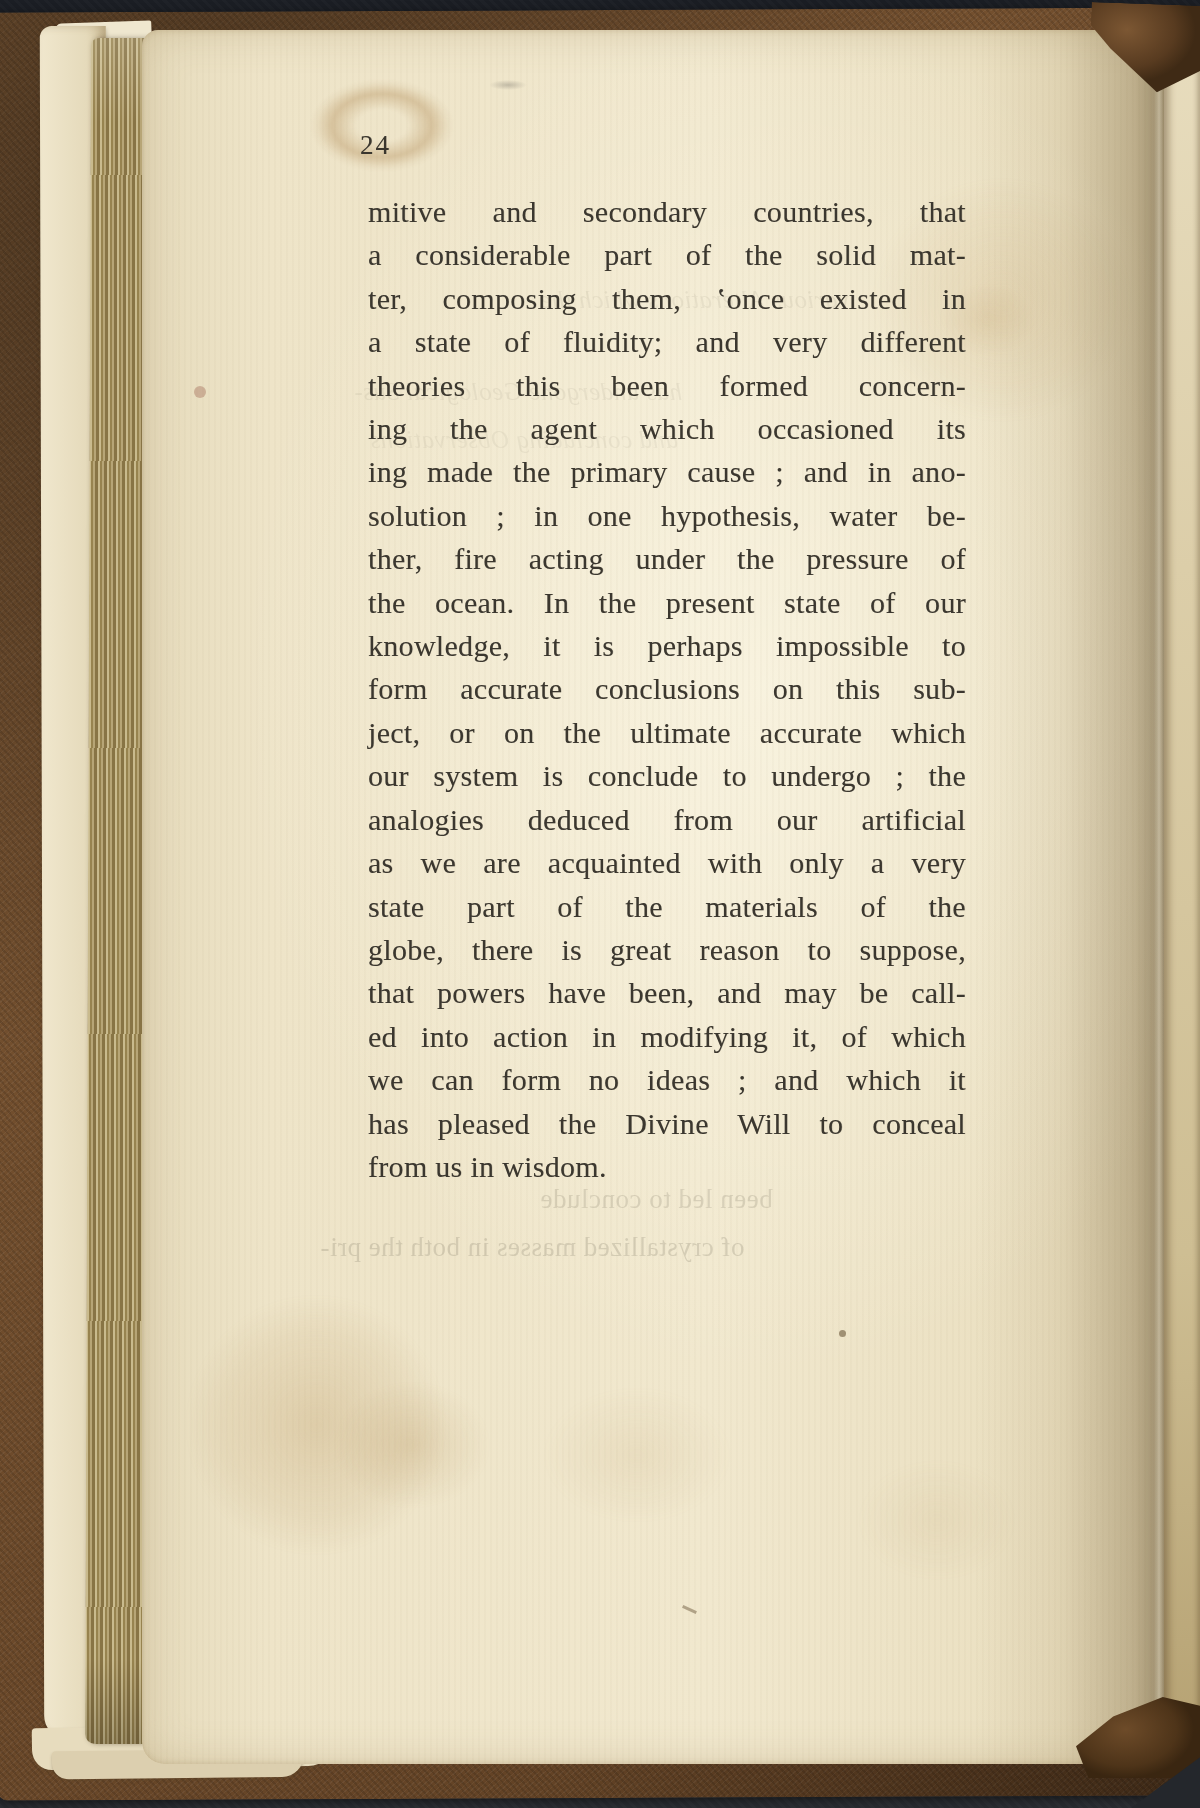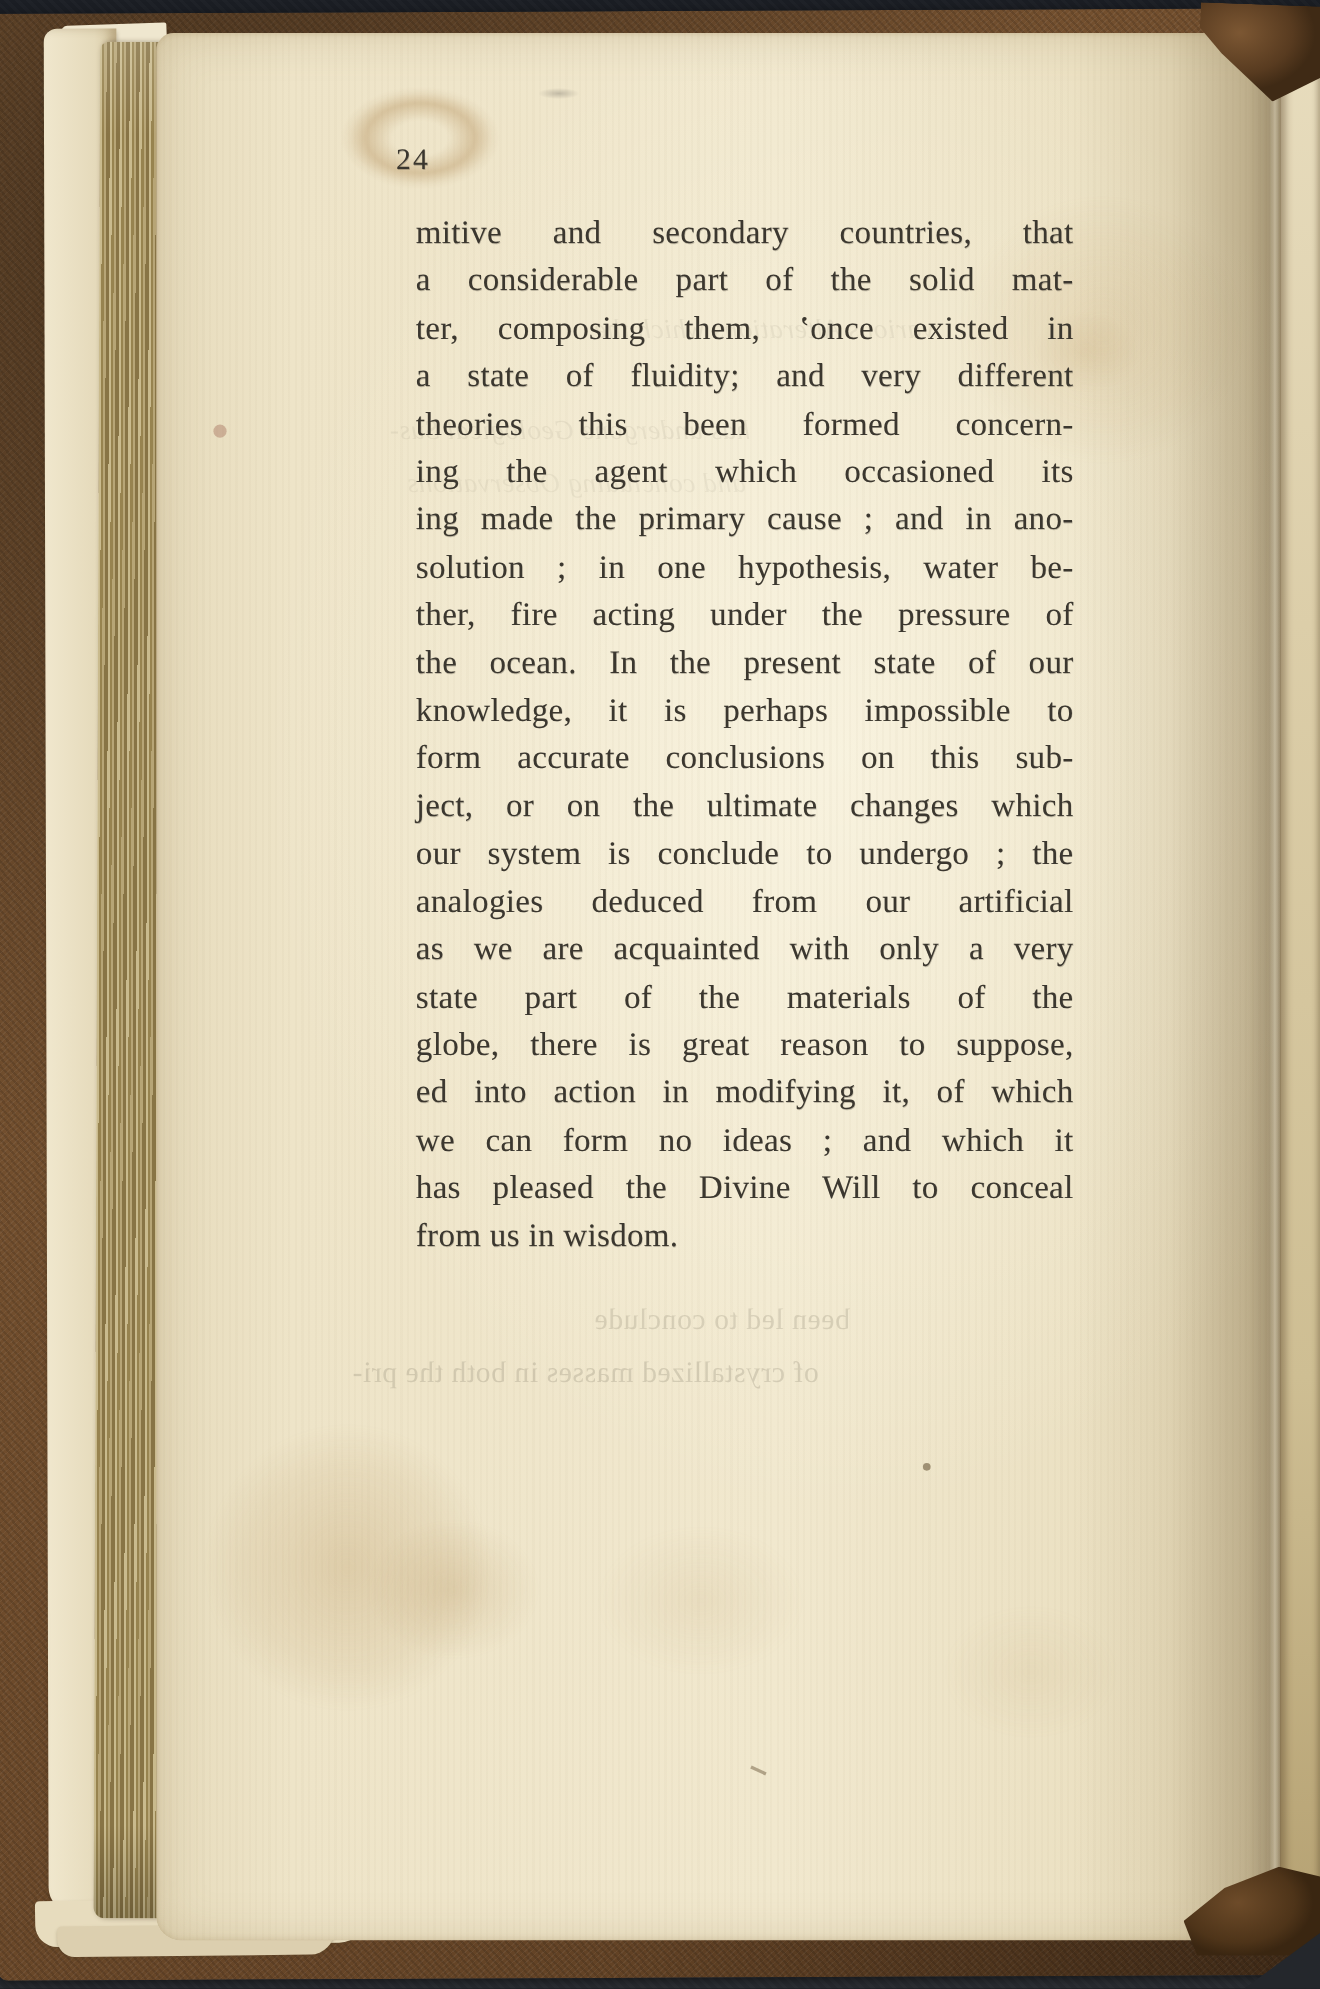--- a/index.html
+++ b/index.html
@@ -92,21 +92,21 @@
   .g1{left:398px;top:256px;font-size:25px;font-style:italic;opacity:.10;}
   .g2{left:212px;top:348px;font-size:25px;font-style:italic;opacity:.10;}
   .g3{left:228px;top:396px;font-size:25px;font-style:italic;opacity:.09;}
   .g4{left:398px;top:1154px;font-size:27px;opacity:.22;}
   .g5{left:178px;top:1202px;font-size:27px;opacity:.24;}
 
   
   .pagenum{position:absolute;left:218px;top:100px;width:598px;text-align:left;
     font-size:27px;color:#3a362e;letter-spacing:2px;
     text-shadow:.4px .4px .6px rgba(70,62,50,.3);}
-  .text-block{position:absolute;left:236px;top:160px;width:598px;
+  .text-block{position:absolute;left:226px;top:160px;width:598px;
     font-size:30px;line-height:43.4px;color:#3b372f;letter-spacing:.3px;
     text-shadow:.4px .4px .6px rgba(70,62,50,.28);}
   .tline{text-align:justify;text-align-last:justify;}
   .tline.last{text-align-last:left;}
 
   
   .crease{position:absolute;left:1154px;top:60px;width:10px;height:1700px;
     background:linear-gradient(90deg, transparent, rgba(255,250,230,.35), transparent);}
   .facing-edge{position:absolute;left:1164px;top:54px;width:36px;height:1712px;
     background:linear-gradient(180deg,#e7dcbd 0%,#dccea9 30%,#cebe93 70%,#b5a172 100%);
@@ -162,26 +162,27 @@
         <div class="tline">ter, composing them, ʽonce existed in</div>
         <div class="tline">a state of fluidity; and very different</div>
         <div class="tline">theories this been formed concern-</div>
         <div class="tline">ing the agent which occasioned its</div>
         <div class="tline">ing made the primary cause ; and in ano-</div>
         <div class="tline">solution ; in one hypothesis, water be-</div>
         <div class="tline">ther, fire acting under the pressure of</div>
         <div class="tline">the ocean. In the present state of our</div>
         <div class="tline">knowledge, it is perhaps impossible to</div>
         <div class="tline">form accurate conclusions on this sub-</div>
-        <div class="tline">ject, or on the ultimate changes which</div>
+        <div class="tline">ject, or on the ultimate accurate which</div>
         <div class="tline">our system is conclude to undergo ; the</div>
         <div class="tline">analogies deduced from our artificial</div>
         <div class="tline">as we are acquainted with only a very</div>
         <div class="tline">state part of the materials of the</div>
         <div class="tline">globe, there is great reason to suppose,</div>
+        <div class="tline">that powers have been, and may be call-</div>
         <div class="tline">ed into action in modifying it, of which</div>
         <div class="tline">we can form no ideas ; and which it</div>
         <div class="tline">has pleased the Divine Will to conceal</div>
         <div class="tline last">from us in wisdom.</div>
       </div>
   </div>
 
   <div class="crease"></div>
   <div class="facing-edge"></div>
   <div class="flap-tr"></div>

